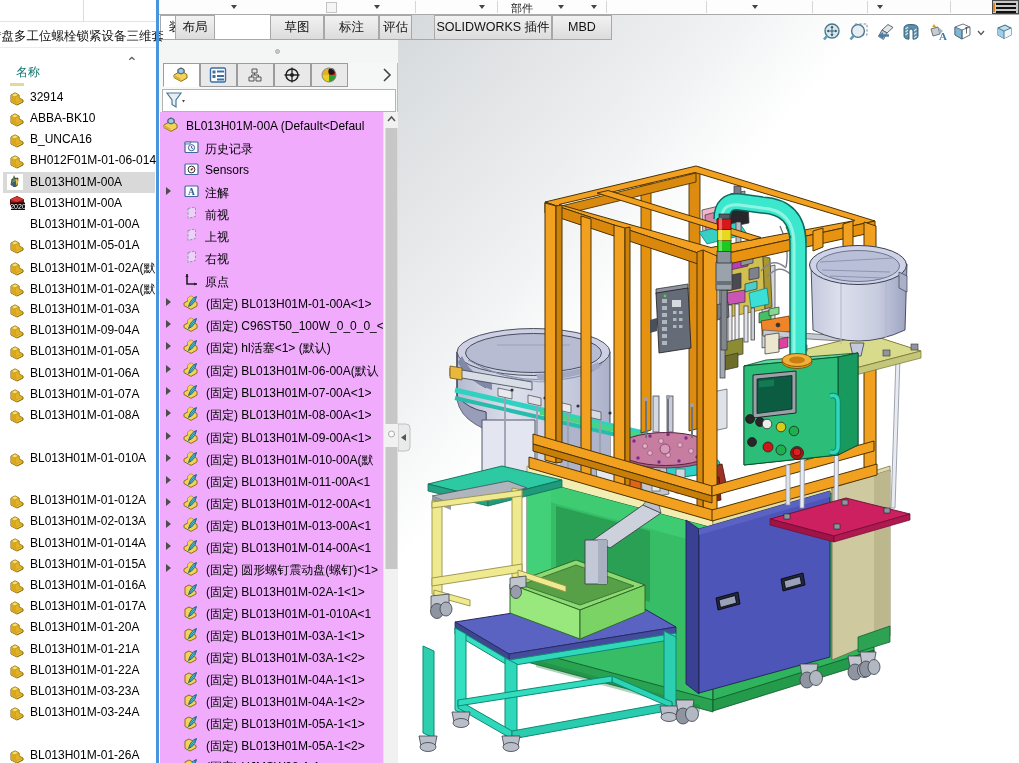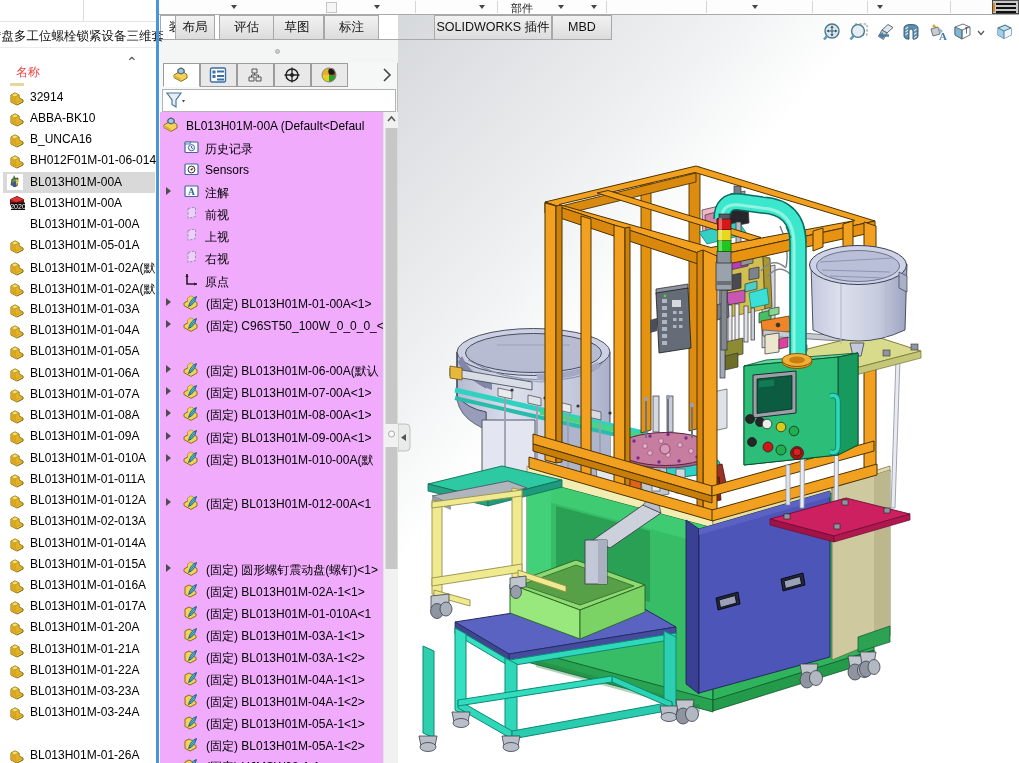--- a/index.html
+++ b/index.html
@@ -7,21 +7,21 @@
 
 #topstrip{left:0;top:0;z-index:6;width:1019px;height:15px;background:#fdfdfd;border-bottom:1px solid #a9a9a9}
 .dd{position:absolute;top:5px;width:0;height:0;border-left:3.5px solid transparent;border-right:3.5px solid transparent;border-top:4px solid #444}
 .vsep{position:absolute;top:1px;height:12px;width:1px;background:#d6d6d6}
 
 #expl{left:0;top:0;z-index:6;width:158px;height:763px;background:#fff}
 #expl .line-v{position:absolute;left:83px;top:0;width:1px;height:21px;background:#dcdcdc}
 #expl .line-h{position:absolute;left:0;top:21px;width:158px;height:1px;background:#e3e3e3}
 #title{position:absolute;left:-11px;top:28px;width:175px;white-space:nowrap;font-size:12.5px;color:#111;overflow:hidden}
 #expl .line-h2{position:absolute;left:0;top:47px;width:158px;height:1px;background:#ececec}
-#hdr{position:absolute;left:16px;top:64px;font-size:12px;color:#ef4444}
+#hdr{position:absolute;left:16px;top:64px;font-size:12px;color:#0f766e}
 #chev{position:absolute;left:126px;top:54px;font-size:14px;color:#555}
 .frow{position:absolute;left:0;width:158px;height:21px}
 .frow .ic{position:absolute;left:9px;top:3px}
 .frow .tx{position:absolute;left:30px;top:3px;font-size:12px;color:#000;white-space:nowrap}
 .sel{background:transparent}
 .sel:before{content:"";position:absolute;left:3px;top:0;width:152px;height:21px;background:#d9d9d9}
 #blueborder{left:156px;z-index:6;top:0;width:3px;height:763px;background:#4795dd}
 .tab{position:absolute;top:1px;z-index:5;height:24px;background:linear-gradient(#f2f2f2,#dcdcdc);border:1px solid #a8a8a8;border-bottom:none;font-size:12.5px;color:#111;text-align:center;line-height:23px}
 .tab.active{background:#fff;height:25px;z-index:3}
 #tabline{left:160px;top:39px;width:452px;height:1px;background:#a8a8a8;z-index:4}
@@ -194,21 +194,21 @@
 <div class="frow" style="top:299px">
       <svg class="ic" width="16" height="16">
         <use href="#swico"></use>
       </svg>
       <span class="tx">BL013H01M-01-03A</span>
     </div>
 <div class="frow" style="top:320px">
       <svg class="ic" width="16" height="16">
         <use href="#swico"></use>
       </svg>
-      <span class="tx">BL013H01M-01-04A</span>
+      <span class="tx">BL013H01M-09-04A</span>
     </div>
 <div class="frow" style="top:341px">
       <svg class="ic" width="16" height="16">
         <use href="#swico"></use>
       </svg>
       <span class="tx">BL013H01M-01-05A</span>
     </div>
 <div class="frow" style="top:363px">
       <svg class="ic" width="16" height="16">
         <use href="#swico"></use>
@@ -220,37 +220,25 @@
         <use href="#swico"></use>
       </svg>
       <span class="tx">BL013H01M-01-07A</span>
     </div>
 <div class="frow" style="top:405px">
       <svg class="ic" width="16" height="16">
         <use href="#swico"></use>
       </svg>
       <span class="tx">BL013H01M-01-08A</span>
     </div>
-<div class="frow" style="top:426px">
-      <svg class="ic" width="16" height="16">
-        <use href="#swico"></use>
-      </svg>
-      <span class="tx">BL013H01M-01-09A</span>
-    </div>
 <div class="frow" style="top:448px">
       <svg class="ic" width="16" height="16">
         <use href="#swico"></use>
       </svg>
       <span class="tx">BL013H01M-01-010A</span>
-    </div>
-<div class="frow" style="top:469px">
-      <svg class="ic" width="16" height="16">
-        <use href="#swico"></use>
-      </svg>
-      <span class="tx">BL013H01M-01-011A</span>
     </div>
 <div class="frow" style="top:490px">
       <svg class="ic" width="16" height="16">
         <use href="#swico"></use>
       </svg>
       <span class="tx">BL013H01M-01-012A</span>
     </div>
 <div class="frow" style="top:511px">
       <svg class="ic" width="16" height="16">
         <use href="#swico"></use>
@@ -317,21 +305,21 @@
       </svg>
       <span class="tx">BL013H01M-01-26A</span>
     </div>
 </div>
 <div id="blueborder" class="abs"></div>
 <div id="tabline" class="abs"></div>
 <div class="tab active" style="left:0px;width:55px;position:absolute;top:15px;margin-left:160px">装配体</div>
 <div class="tab" style="left:55px;width:40px;position:absolute;top:15px;margin-left:120px">布局</div>
 <div class="tab" style="left:110px;width:54px;position:absolute;top:15px;margin-left:160px">草图</div>
 <div class="tab" style="left:164px;width:55px;position:absolute;top:15px;margin-left:160px">标注</div>
-<div class="tab" style="left:219px;width:55px;position:absolute;top:15px;">评估</div>
+<div class="tab" style="left:219px;width:33px;position:absolute;top:15px;margin-left:160px">评估</div>
 <div class="tab" style="left:274px;width:118px;position:absolute;top:15px;margin-left:160px">SOLIDWORKS 插件</div>
 <div class="tab" style="left:392px;width:60px;position:absolute;top:15px;margin-left:160px">MBD</div>
 <div id="ribbonstrip" class="abs">
     <span style="position:absolute;left:115px;top:9px;width:5px;height:5px;border-radius:50%;background:#c9c9c9;border:1px solid #b0b0b0"></span>
   </div>
 <div id="fmpanel" class="abs">
 <div class="fmtab active" style="left:3px"></div>
 <div class="fmtab" style="left:40px"></div>
 <div class="fmtab" style="left:77px"></div>
 <div class="fmtab" style="left:114px"></div>
@@ -432,20 +420,27 @@
         </svg>
         <span class="ttx" style="left:46px">(固定) BL013H01M-01-00A&lt;1&gt;</span>
       </div>
 <div class="trow" style="top:202px">
         <span class="arr"></span>
         <svg class="tic" width="17" height="17" style="left:23px">
           <use href="#t-asm"></use>
         </svg>
         <span class="ttx" style="left:46px">(固定) C96ST50_100W_0_0_0_&lt;</span>
       </div>
+<div class="trow" style="top:224px">
+        <span class="arr"></span>
+        <svg class="tic" width="17" height="17" style="left:23px">
+          <use href="#t-asm"></use>
+        </svg>
+        <span class="ttx" style="left:46px">(固定) hl活塞&lt;1&gt; (默认)</span>
+      </div>
 <div class="trow" style="top:247px">
         <span class="arr"></span>
         <svg class="tic" width="17" height="17" style="left:23px">
           <use href="#t-asm"></use>
         </svg>
         <span class="ttx" style="left:46px">(固定) BL013H01M-06-00A(默认</span>
       </div>
 <div class="trow" style="top:269px">
         <span class="arr"></span>
         <svg class="tic" width="17" height="17" style="left:23px">
@@ -467,26 +462,47 @@
         </svg>
         <span class="ttx" style="left:46px">(固定) BL013H01M-09-00A&lt;1&gt;</span>
       </div>
 <div class="trow" style="top:336px">
         <span class="arr"></span>
         <svg class="tic" width="17" height="17" style="left:23px">
           <use href="#t-asm"></use>
         </svg>
         <span class="ttx" style="left:46px">(固定) BL013H01M-010-00A(默</span>
       </div>
+<div class="trow" style="top:358px">
+        <span class="arr"></span>
+        <svg class="tic" width="17" height="17" style="left:23px">
+          <use href="#t-asm"></use>
+        </svg>
+        <span class="ttx" style="left:46px">(固定) BL013H01M-011-00A&lt;1</span>
+      </div>
 <div class="trow" style="top:380px">
         <span class="arr"></span>
         <svg class="tic" width="17" height="17" style="left:23px">
           <use href="#t-asm"></use>
         </svg>
         <span class="ttx" style="left:46px">(固定) BL013H01M-012-00A&lt;1</span>
+      </div>
+<div class="trow" style="top:402px">
+        <span class="arr"></span>
+        <svg class="tic" width="17" height="17" style="left:23px">
+          <use href="#t-asm"></use>
+        </svg>
+        <span class="ttx" style="left:46px">(固定) BL013H01M-013-00A&lt;1</span>
+      </div>
+<div class="trow" style="top:424px">
+        <span class="arr"></span>
+        <svg class="tic" width="17" height="17" style="left:23px">
+          <use href="#t-asm"></use>
+        </svg>
+        <span class="ttx" style="left:46px">(固定) BL013H01M-014-00A&lt;1</span>
       </div>
 <div class="trow" style="top:446px">
         <span class="arr"></span>
         <svg class="tic" width="17" height="17" style="left:23px">
           <use href="#t-asm"></use>
         </svg>
         <span class="ttx" style="left:46px">(固定) 圆形螺钉震动盘(螺钉)&lt;1&gt;</span>
       </div>
 <div class="trow" style="top:468px">
         <svg class="tic" width="17" height="17" style="left:23px">

